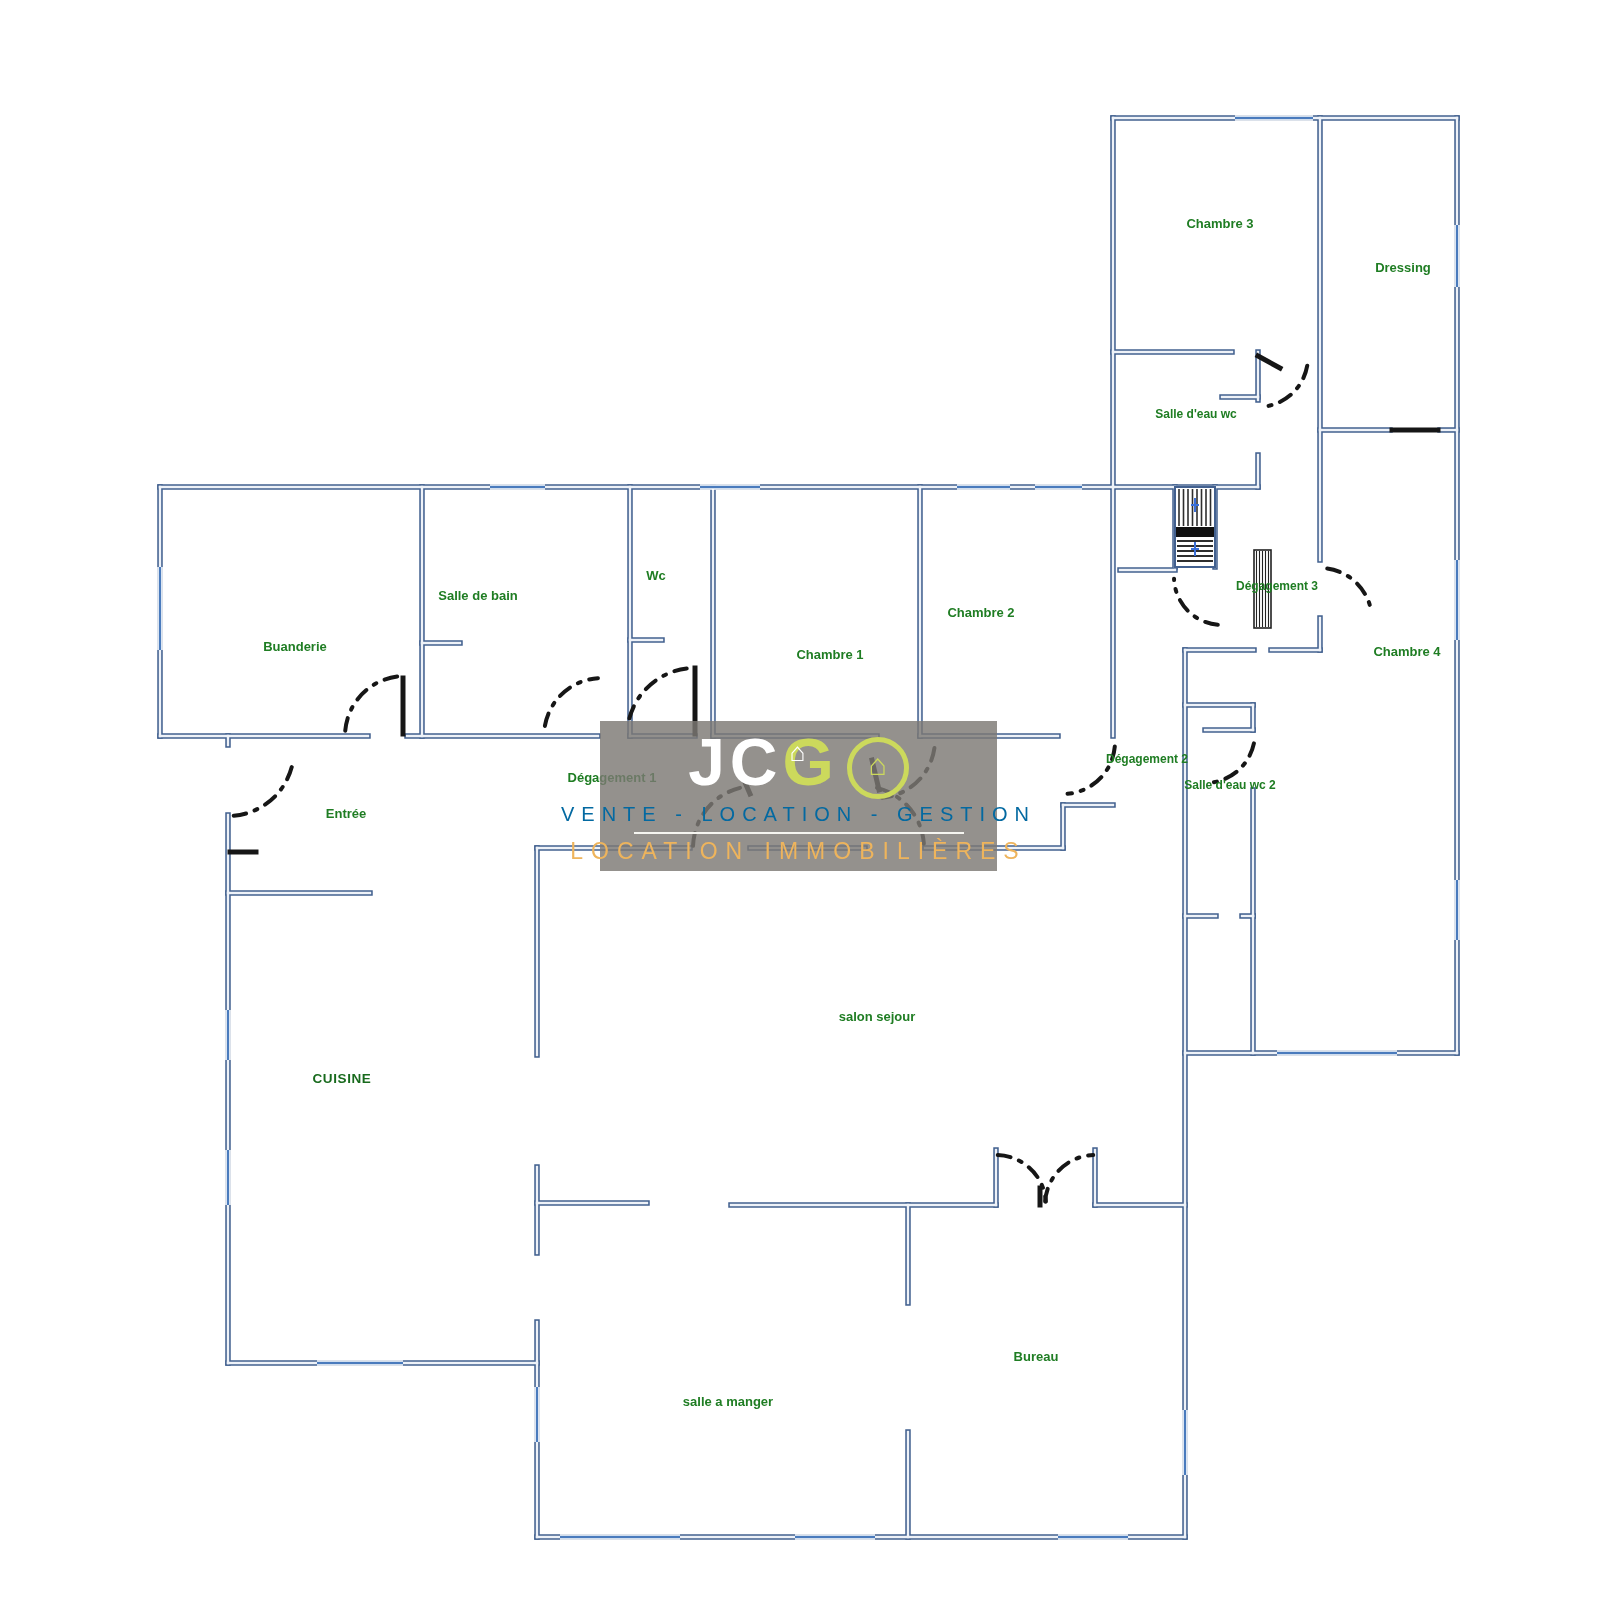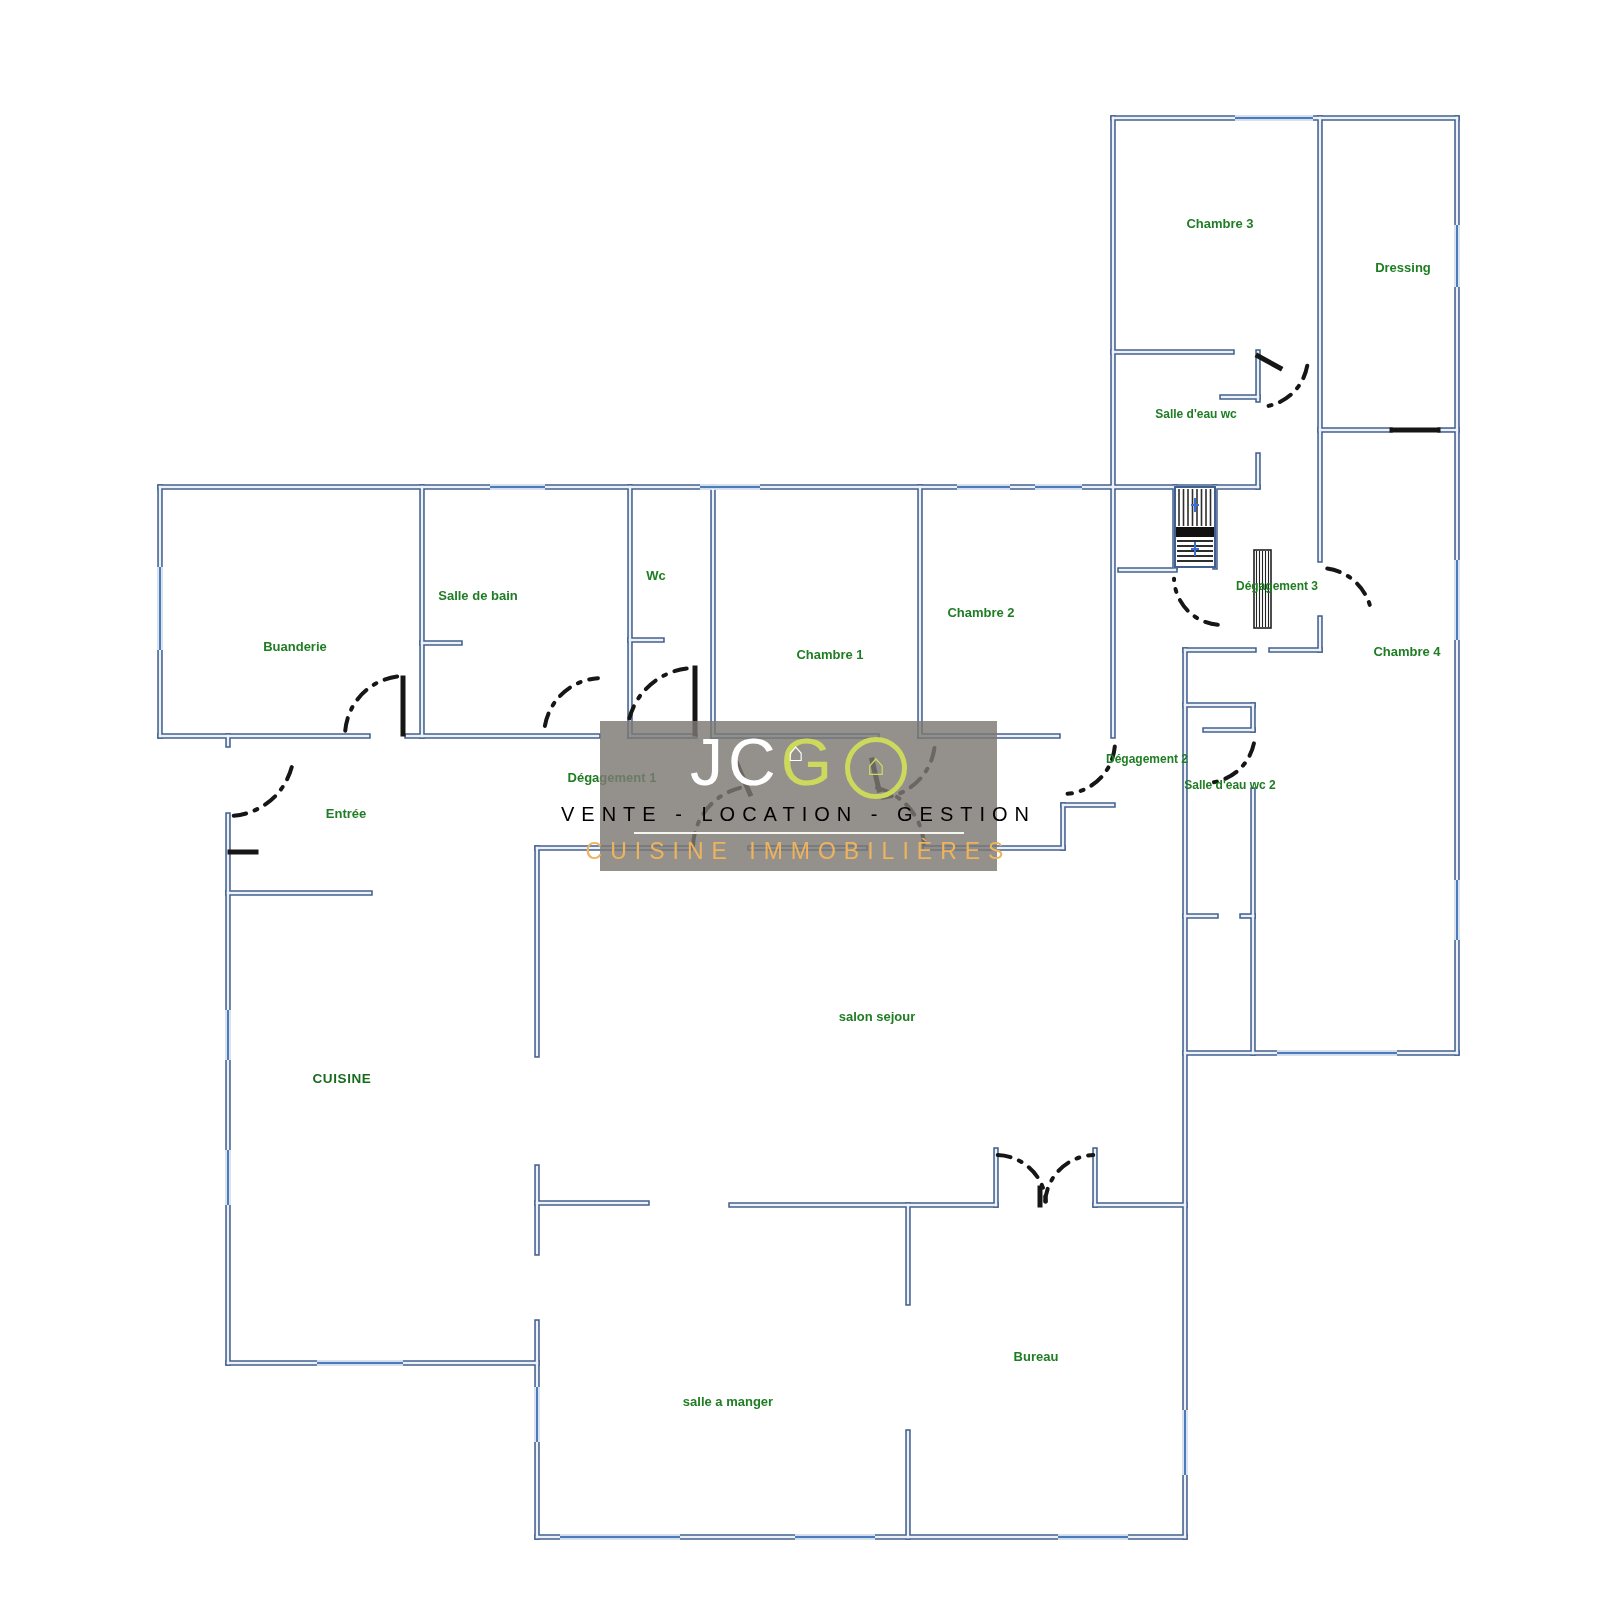--- a/index.html
+++ b/index.html
@@ -7,29 +7,29 @@
         font-family:"Liberation Sans",sans-serif;}
   .plan-svg{position:absolute;left:0;top:0;}
   svg text.room-label{fill:#1f7d23;font-family:"Liberation Sans",sans-serif;font-weight:bold;
         font-size:13px;text-anchor:middle;}
   svg text.room-label.caps{font-size:13.5px;letter-spacing:.6px;fill:#186a1d;}
   svg text.room-label.small{font-size:12px;}
   
   .watermark{position:absolute;display:flex;flex-direction:column;align-items:center;
         justify-content:flex-start;box-sizing:border-box;padding-top:2px;}
   .wm-logo{display:flex;align-items:center;line-height:72px;height:78px;
-        font-size:66px;font-weight:400;letter-spacing:5px;color:#ffffff;white-space:nowrap;}
+        font-size:66px;font-weight:700;letter-spacing:5px;color:#ffffff;white-space:nowrap;}
   .wm-g{color:#ccd95c;position:relative;display:inline-block;}
   .wm-g .wm-house-sm{position:absolute;left:7px;top:13px;font-size:26px;line-height:26px;
         color:#ffffff;letter-spacing:0;}
   .wm-o-ring{display:inline-block;width:52px;height:52px;border:5px solid #ccd95c;
         border-radius:50%;margin-left:8px;position:relative;transform:translateY(6px);}
   .wm-o-ring .wm-house-lg{position:absolute;left:0;right:0;top:8px;text-align:center;
         font-size:30px;line-height:30px;color:#ccd95c;letter-spacing:0;}
-  .wm-tagline{font-size:20px;letter-spacing:7px;color:#000000;font-weight:300;
+  .wm-tagline{font-size:20px;letter-spacing:7px;color:#0369a1;font-weight:300;
         margin-top:2px;white-space:nowrap;}
   .wm-rule{width:330px;height:2px;background:#f5f5f0;margin:6px 0 4px 0;}
   .wm-subtitle{font-size:23px;letter-spacing:8px;color:#eeb45c;font-weight:400;white-space:nowrap;}
 </style>
 </head>
 <body>
 
 <div class="page">
   <svg class="plan-svg" id="plan-svg" width="1600" height="1600" viewBox="0 0 1600 1600">
       <line x1="1113" y1="118" x2="1457" y2="118" stroke="#42608f" stroke-width="5.5" stroke-linecap="square"></line>
@@ -259,15 +259,15 @@
       <span class="wm-g">
         <span>G</span>
         <span class="wm-house-sm">⌂</span>
       </span>
       <span class="wm-o-ring">
         <span class="wm-house-lg">⌂</span>
       </span>
     </div>
     <div class="wm-tagline">VENTE - LOCATION - GESTION</div>
     <div class="wm-rule"></div>
-    <div class="wm-subtitle">CUISINE IMMOBILIÈRES</div>
+    <div class="wm-subtitle">LOCATION IMMOBILIÈRES</div>
   </div>
 </div>
 
 </body></html>

